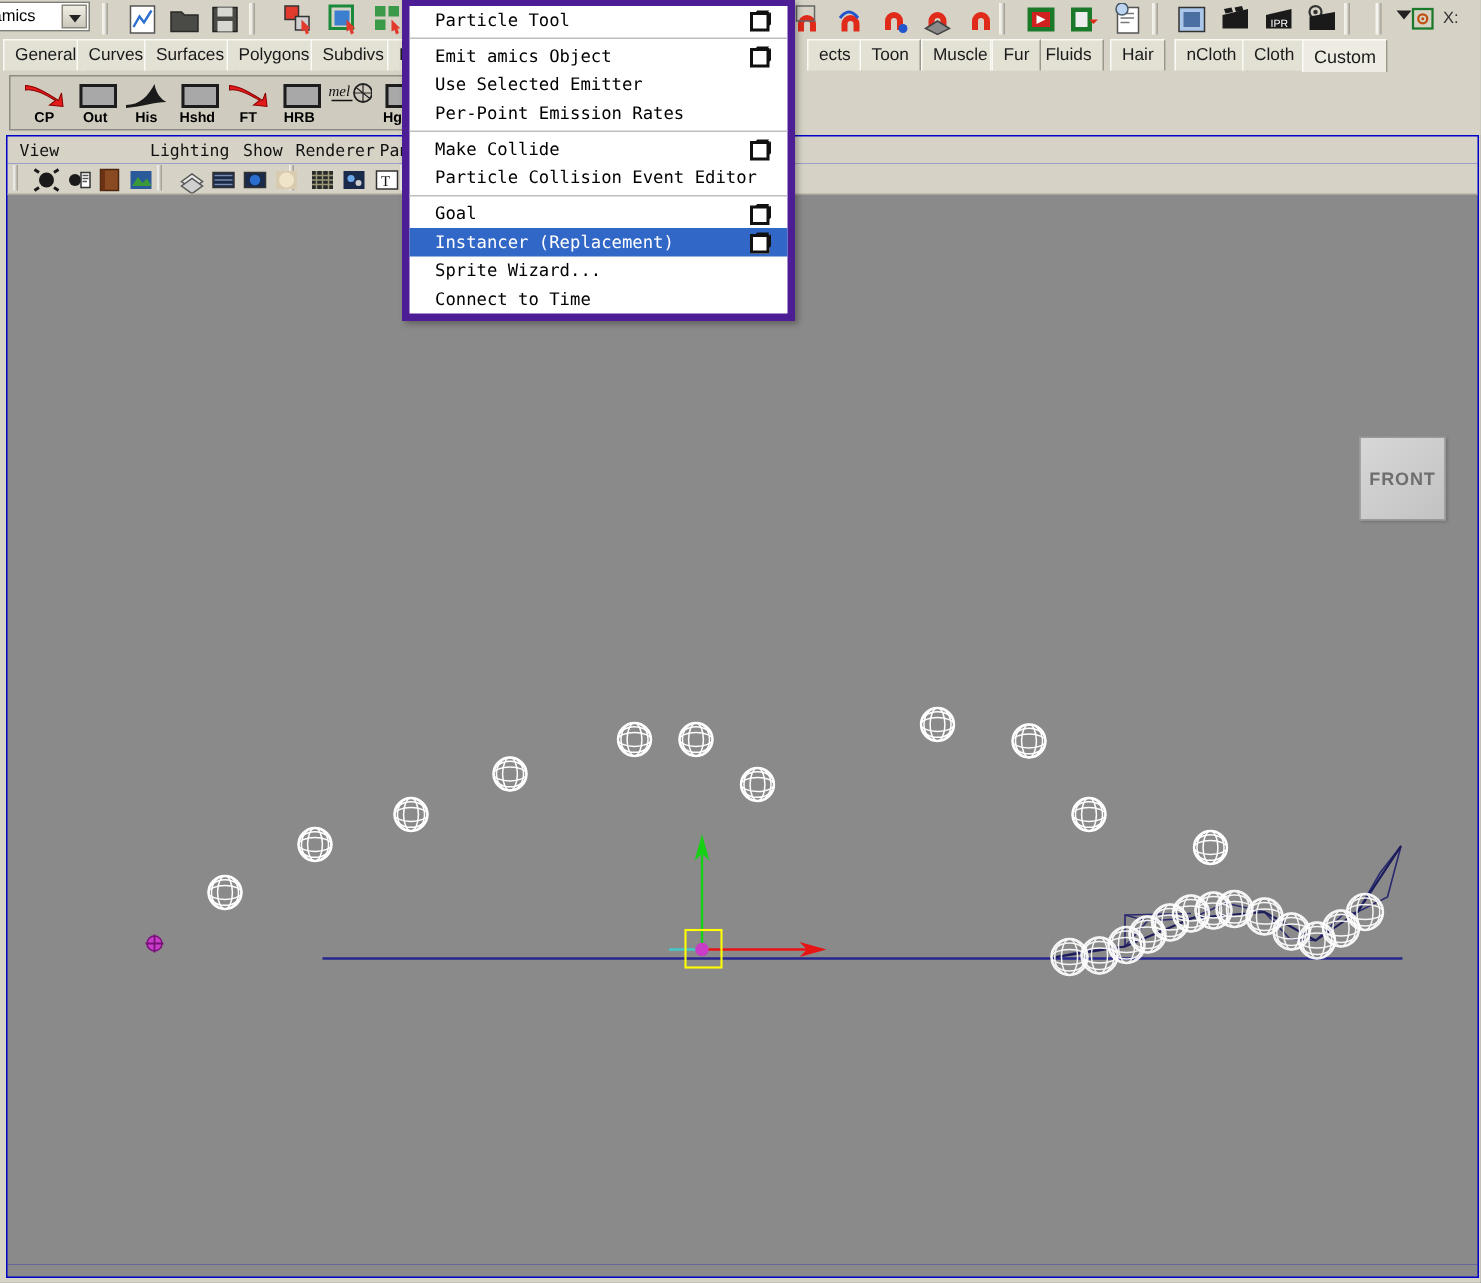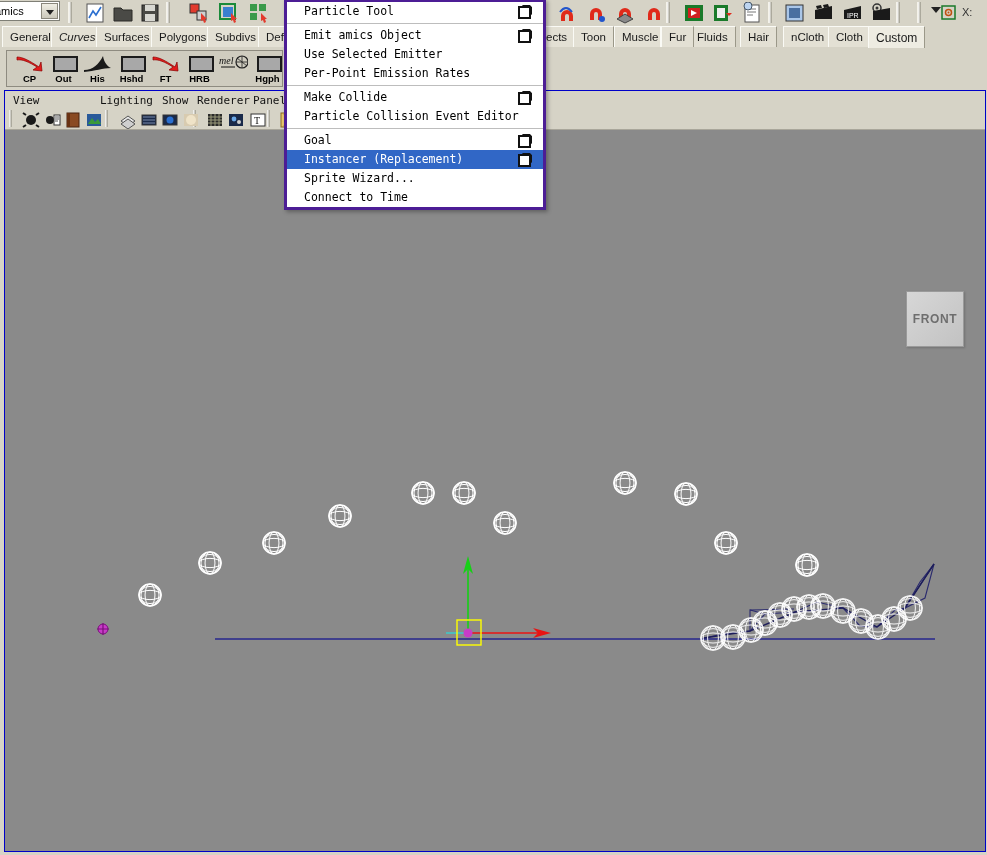--- a/index.html
+++ b/index.html
@@ -55,22 +55,22 @@
 
   
   #viewcube{position:absolute;left:901px;top:161px;width:58px;height:56px;
        background:linear-gradient(135deg,#d7d7d7,#c2c2c2);
        border:1px solid #9a9a9a;box-shadow:1px 1px 2px rgba(0,0,0,.18);
        color:#6e6e6e;font-size:12px;font-weight:bold;letter-spacing:.6px;
        display:flex;align-items:center;justify-content:center;
        font-family:"Liberation Sans",sans-serif;box-sizing:border-box;}
 
   
-  #popupmenu{position:absolute;left:284px;top:-1px;width:262px;
-       background:#ffffff;border:3px solid #4c1d95;box-shadow:2px 2px 4px rgba(0,0,0,.30);
+  #popupmenu{position:absolute;left:268px;top:-1px;width:262px;
+       background:#ffffff;border:5px solid #4c1d95;box-shadow:2px 2px 4px rgba(0,0,0,.30);
        box-sizing:border-box;z-index:60;}
   .mi{position:relative;height:19px;line-height:19px;padding-left:17px;
        font-family:"DejaVu Sans Mono","Liberation Mono",monospace;font-size:11.5px;color:#000;
        white-space:nowrap;}
   .mi.sel{background:#3167c6;color:#ffffff;}
   .misep{height:1px;margin:2px 0;background:#bdbdbd;}
   .optbox{position:absolute;right:12px;top:4px;width:9px;height:9px;
        border:2px solid #111;background:#fff;}
   .optbox:after{content:"";position:absolute;left:2px;top:-3px;width:8px;height:2px;
        background:#111;transform:skewX(-38deg);}
@@ -180,21 +180,21 @@
           <circle cx="10.5" cy="10.5" r="3" fill="none" stroke="#c05010" stroke-width="1.5"></circle>
           <circle cx="10.5" cy="10.5" r="1" fill="#c05010"></circle>
         </svg></div>
       <div style="position: absolute; left: 931px; top: 7px; width: 0px; height: 0px; border-left: 5px solid transparent; border-right: 5px solid transparent; border-top: 6px solid rgb(34, 34, 34);"></div>
     </div>
   <div style="position:absolute;left:962px;top:6px;font-size:11px;color:#333;">X:</div>
 </div>
 
 <div id="shelftabs">
     <div class="shelftab" style="left: 2px;">General</div>
-    <div class="shelftab" style="left: 51px; font-style: italic;">Curves</div>
+    <div class="shelftab" style="left: 51px;">Curves</div>
     <div class="shelftab" style="left: 96px;">Surfaces</div>
     <div class="shelftab" style="left: 151px;">Polygons</div>
     <div class="shelftab" style="left: 207px;">Subdivs</div>
     <div class="shelftab" style="left: 258px;">Defo</div>
     <div class="shelftab" style="left: 538px;">ects</div>
     <div class="shelftab" style="left: 573px;">Toon</div>
     <div class="shelftab" style="left: 614px;">Muscle</div>
     <div class="shelftab" style="left: 660px; padding-left: 36px;">Fluids</div>
     <div class="shelftab" style="left: 661px;">Fur</div>
     <div class="shelftab" style="left: 740px;">Hair</div>

